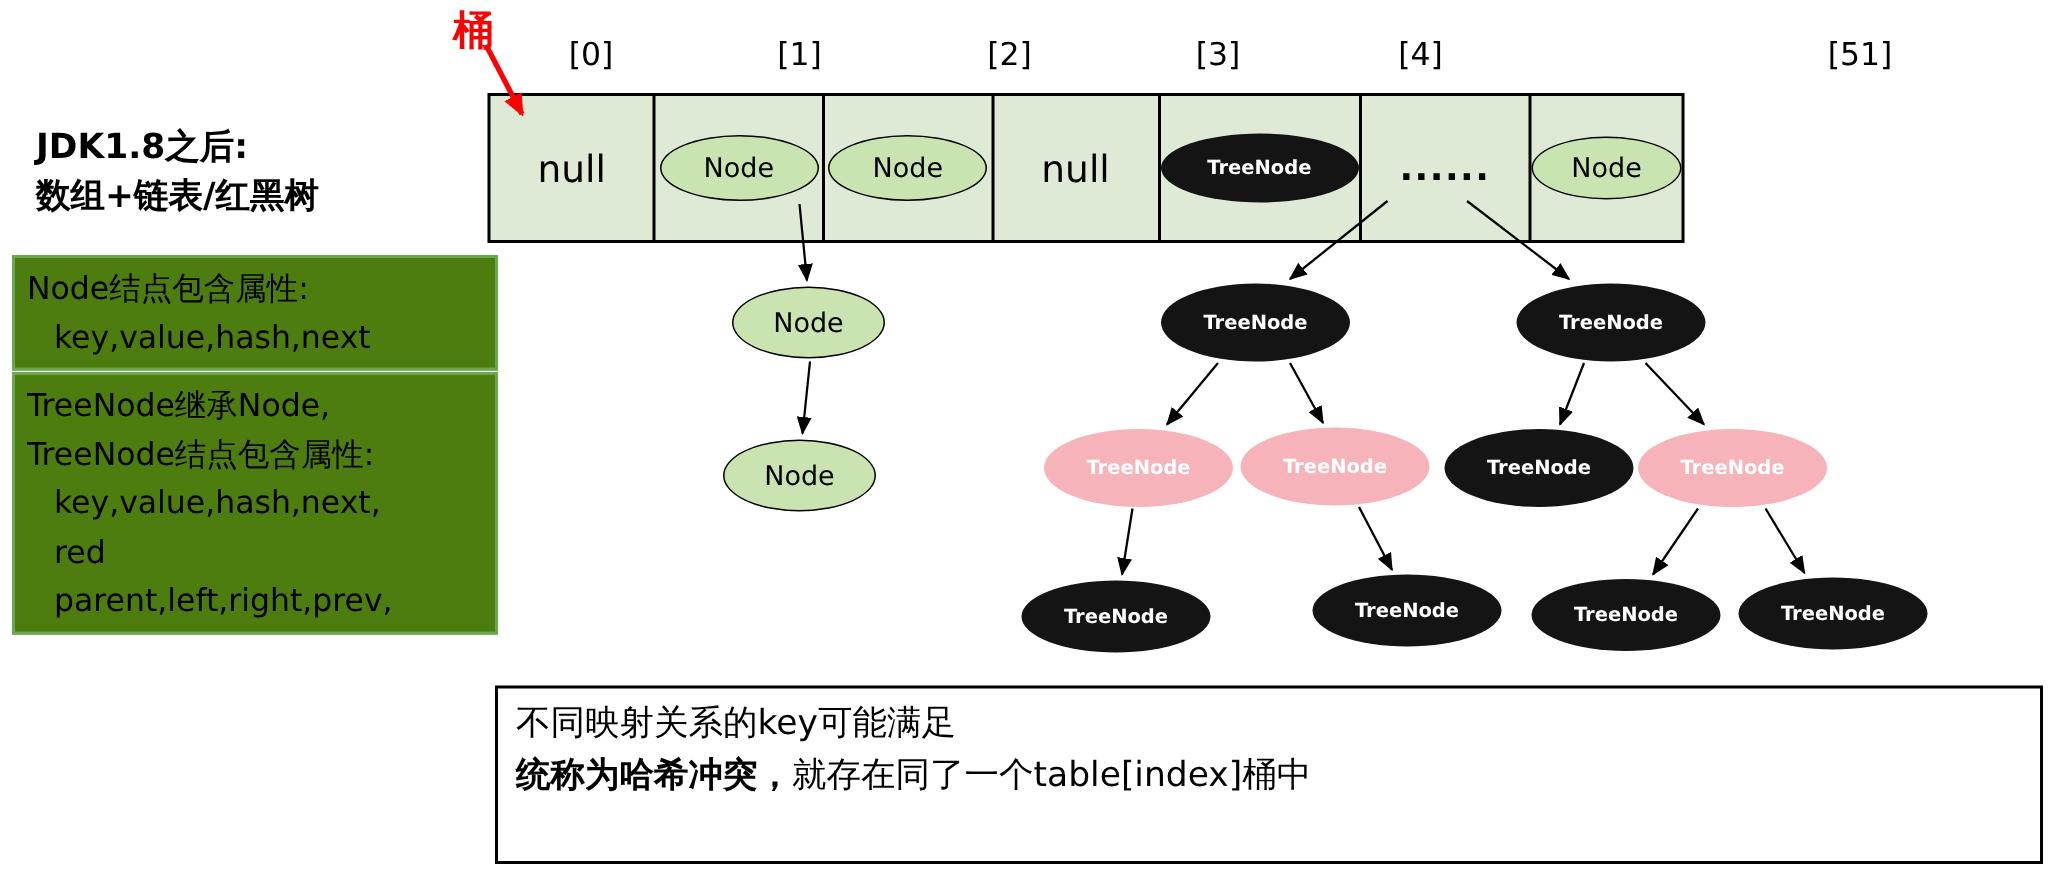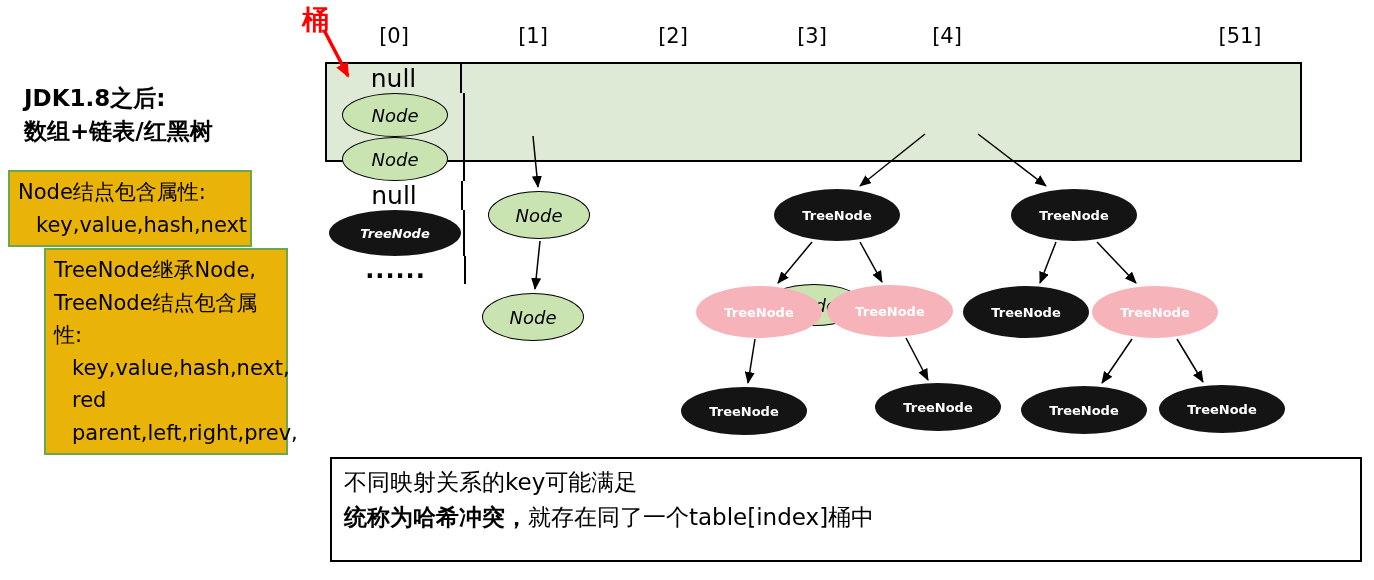--- a/index.html
+++ b/index.html
@@ -7,42 +7,42 @@
     --cell-bg:#dfead6; --node-fill:#c9e3b1; --tree-black:#141414;
     --tree-red:#f7b3ba; --accent-red:#fe0000; --box-green:#6aa84f;
   }
   body { background:#fff; }
   .canvas {
     position:relative; width:1374px; height:580px; background:#fff;
     font-family:"DejaVu Sans","Liberation Sans",sans-serif; color:#000; overflow:hidden;
   }
   .bucket-label { position:absolute; left:302px; top:2px; font-size:27px; font-weight:bold; color:var(--accent-red); }
   .sidebar-title { position:absolute; left:24px; top:82px; font-size:23px; font-weight:bold; line-height:1.45; }
-  .info-box { position:absolute; left:8px; width:244px; border:2px solid var(--box-green); background:#eab308;
+  .info-box { position:absolute; left:8px; width:324px; border:2px solid var(--box-green); background:#4d7c0f;
               font-size:21px; line-height:1.55; padding:4px 8px; }
   #node-box { top:170px; }
-  #treenode-box { top:248px;margin-left:36px; }
+  #treenode-box { top:248px; }
   .ib-line.indent { padding-left:18px; }
   .idx { position:absolute; top:24px; width:64px; text-align:center; font-size:21px; }
-  .bucket-array { position:absolute; left:325px; top:62px; width:977px; height:100px;
-                  border:2px solid #000; background:var(--cell-bg); display:flex;flex-direction:column; }
+  .bucket-array { position:absolute; left:325px; top:62px; width:798px; height:100px;
+                  border:2px solid #000; background:var(--cell-bg); display:flex; }
   .cell { border-right:2px solid #000; display:flex; align-items:center; justify-content:center; }
   .cell:last-child { border-right:none; }
   .null-text { font-size:25px; }
   .dots { font-size:24px; font-weight:bold; letter-spacing:1px; }
-  .ellipse { display:flex; align-items:center; justify-content:center; border-radius:50%;font-style:italic; }
+  .ellipse { display:flex; align-items:center; justify-content:center; border-radius:50%; }
   .node-e { background:var(--node-fill); border:1.6px solid #000; font-size:18px; width:106px; height:44px; }
   .tree-root { background:var(--tree-black); color:#fff; font-weight:bold; font-size:13px; width:132px; height:46px; }
   .abs { position:absolute; }
   .tn { position:absolute; border-radius:50%; display:flex; align-items:center; justify-content:center;
         font-size:13px; font-weight:bold; }
   .tn.black { background:var(--tree-black); color:#fff; }
   .tn.red { background:var(--tree-red); color:#fff; }
   .arrows { position:absolute; left:0; top:0; pointer-events:none; }
-  .footer-box { position:absolute; left:330px; top:457px; width:1032px; height:105px;
+  .footer-box { position:absolute; left:330px; top:457px; width:1032px; height:119px;
                 border:2px solid #000; padding:6px 12px; font-size:23px; line-height:1.5; background:#fff; }
   .b { font-weight:bold; }
   .or { margin:0 22px; }
 </style>
 </head>
 <body>
 
 <div class="canvas">
 
   <div class="bucket-label">桶</div>

